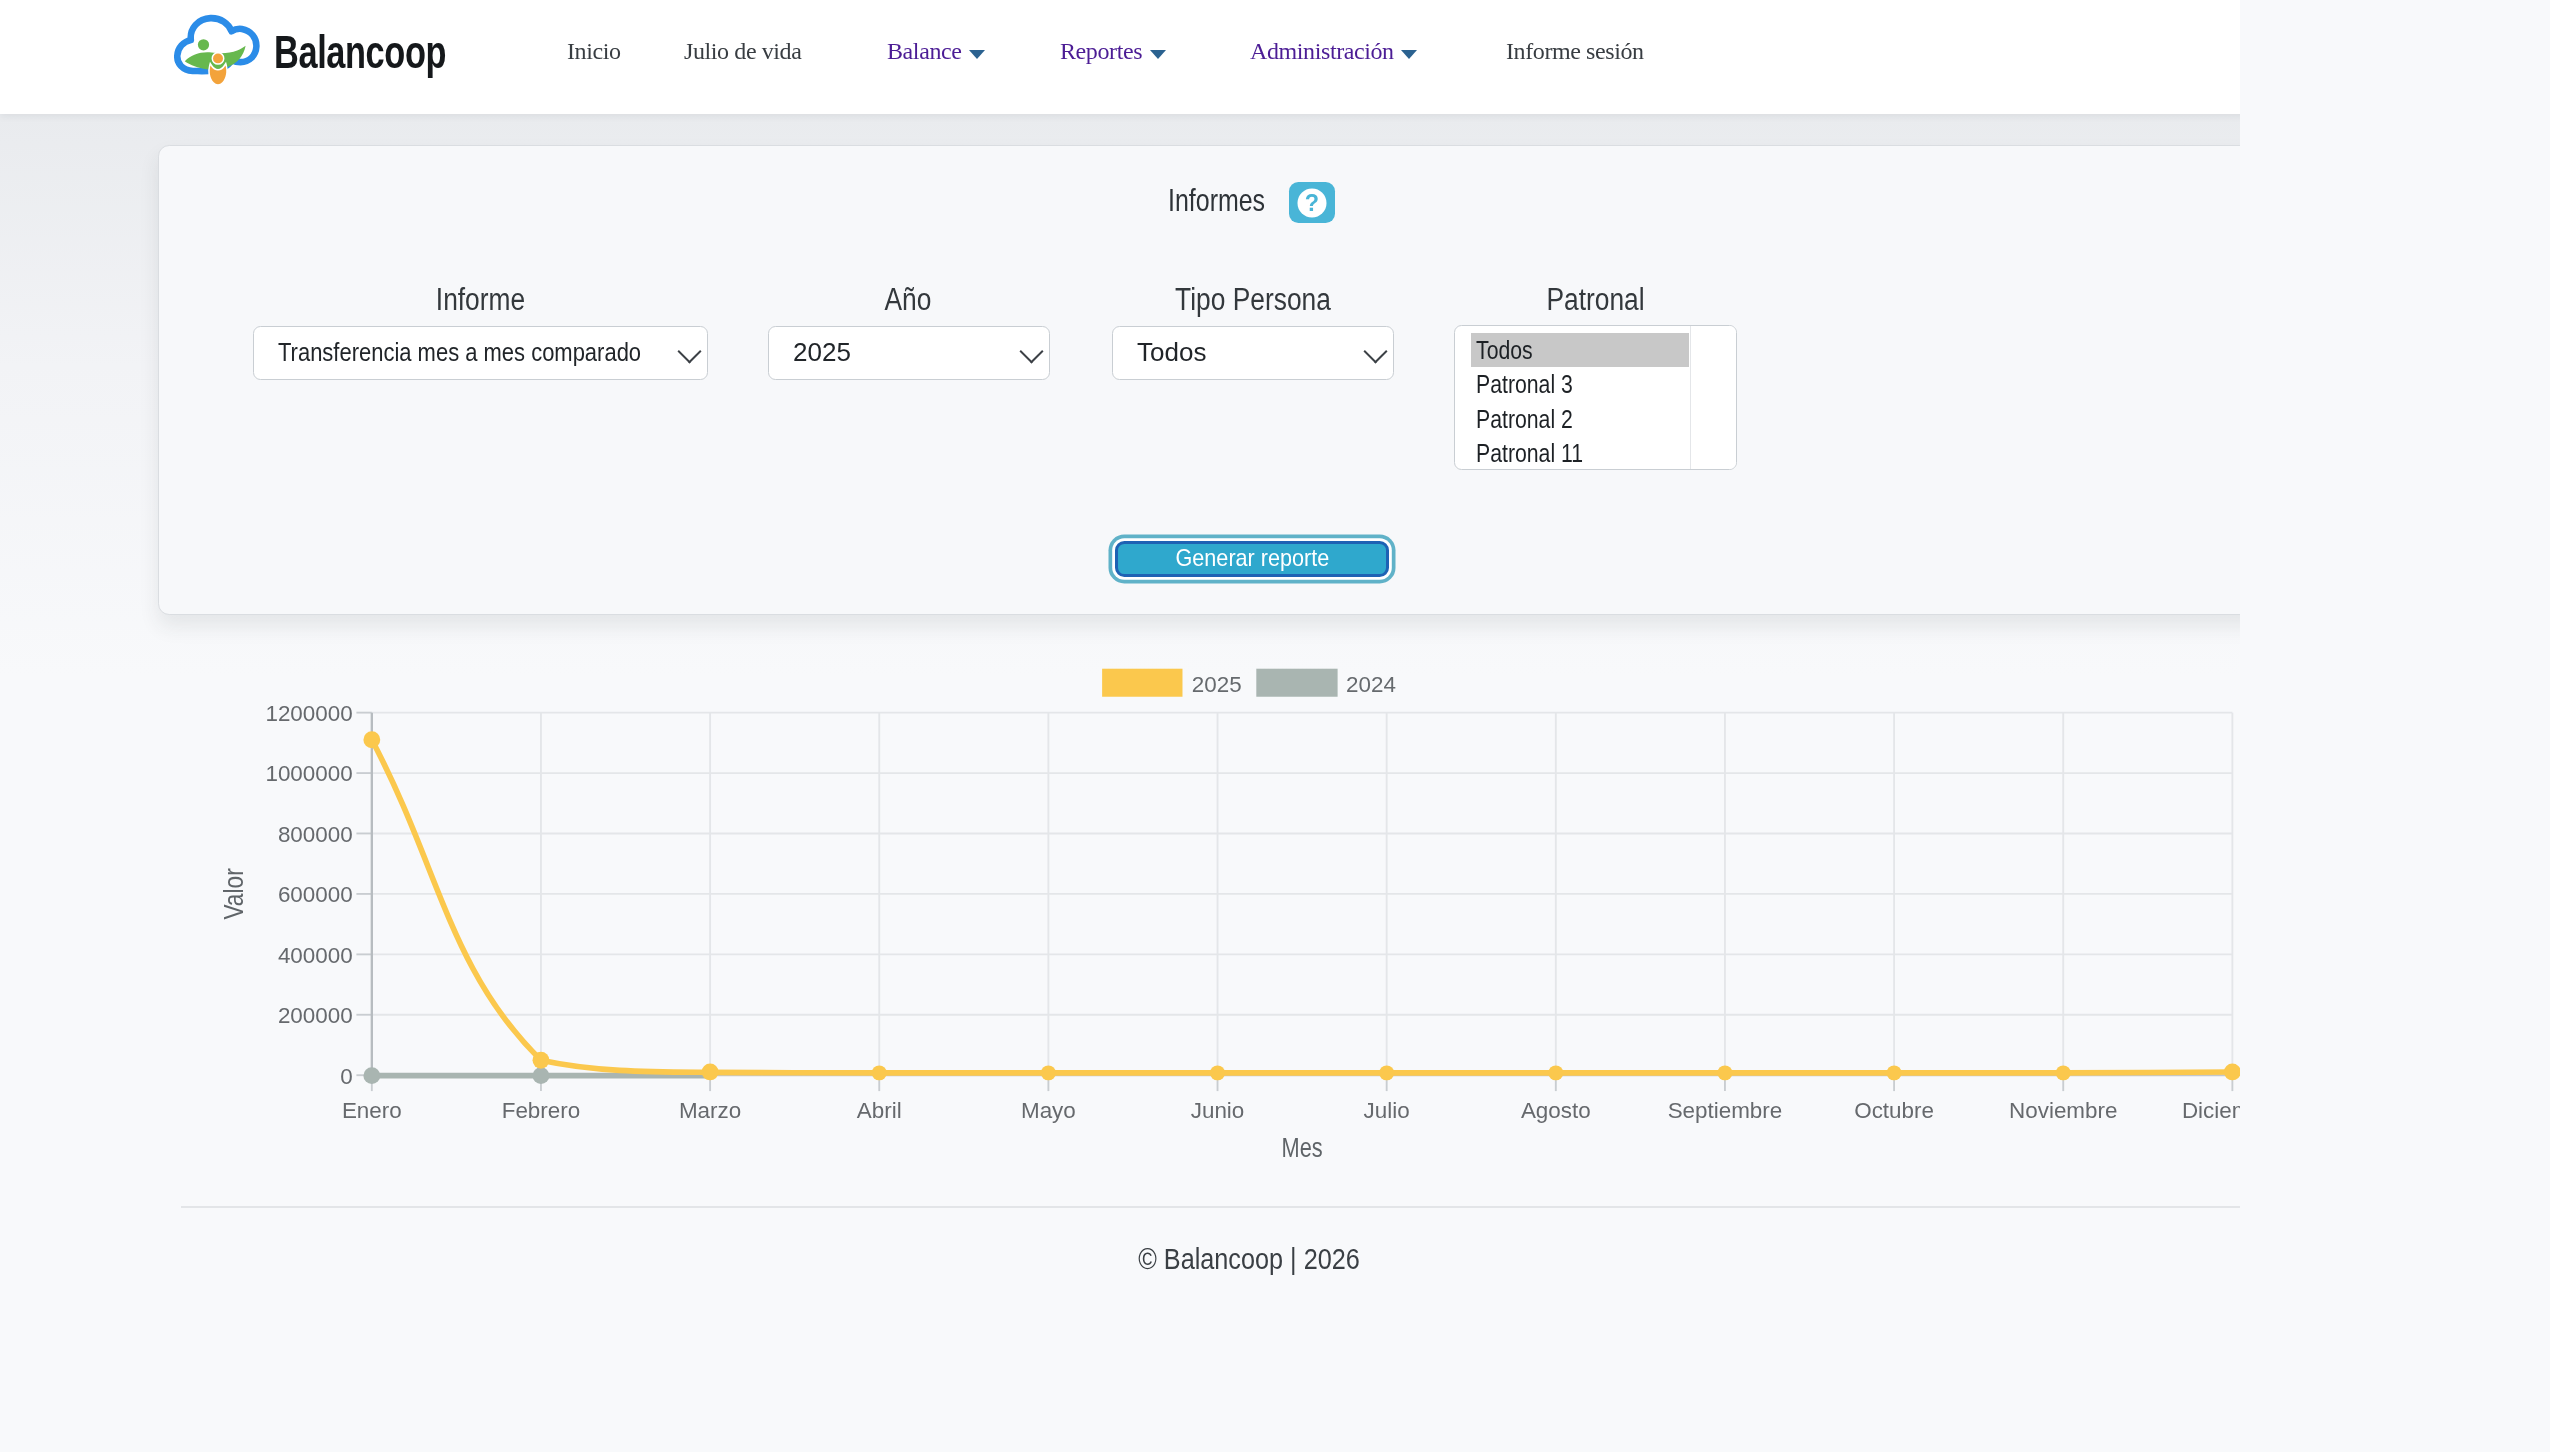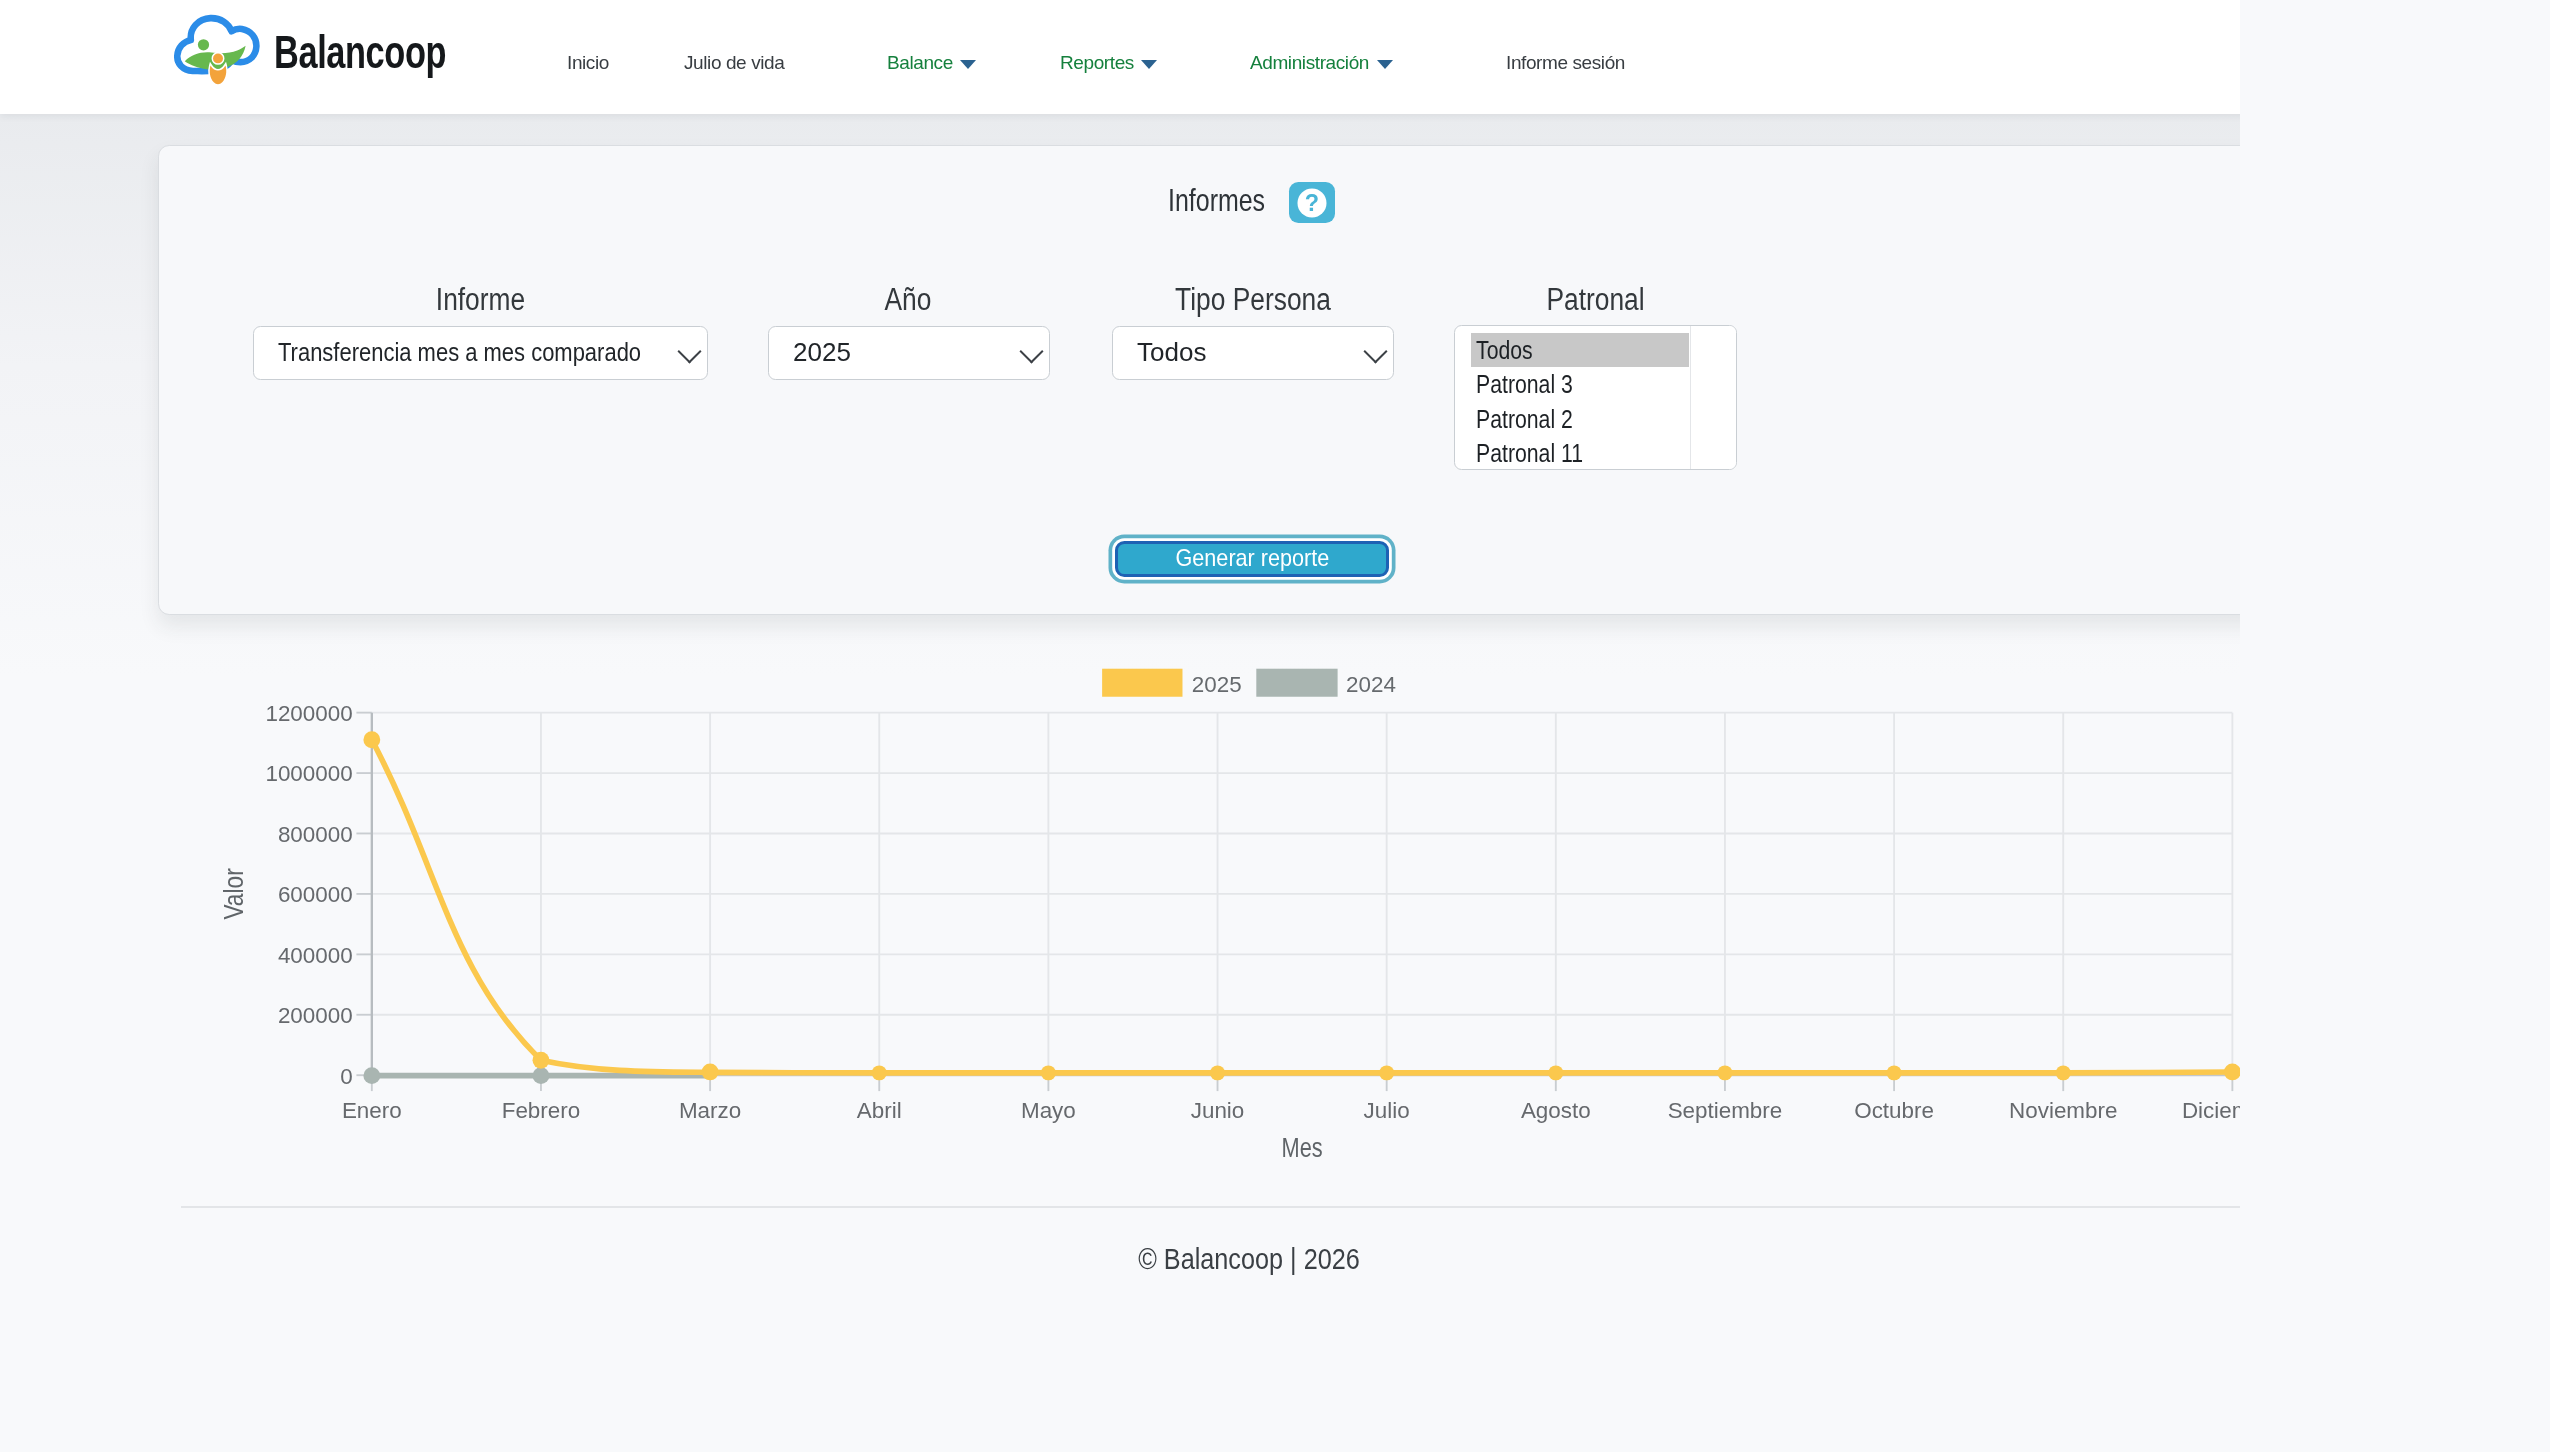--- a/index.html
+++ b/index.html
@@ -4,22 +4,22 @@
 <style>
   * { margin:0; padding:0; box-sizing:border-box; }
   html,body { width:2550px; height:1453px; }
   body { font-family:"Liberation Sans", sans-serif; background:#f8f9fb; }
   #page { position:relative; width:2240px; height:1453px; overflow:hidden; background:#f8f9fb; }
   .grad { position:absolute; left:0; top:114px; width:2550px; height:561px;
           background:linear-gradient(180deg,#e9ebee 0%, #f2f3f6 45%, #f8f9fb 100%); }
   .navbar { position:absolute; left:0; top:0; width:2550px; height:114px; background:#ffffff;
             box-shadow:0 2.8px 7.5px rgba(30,40,50,0.07); z-index:5; }
   .brand { position:absolute; left:274px; top:24px; font-size:47px; font-weight:700; color:#15181b; letter-spacing:-0.5px; transform:scaleX(0.73); transform-origin:0 0; }
-  .navlink { position:absolute; top:52px; font-size:19px; letter-spacing:-0.4px; color:#383d42; white-space:nowrap; }
-  .navlink.blue { color:#15803d; }
+  .navlink { position:absolute; top:38px; font-size:24px; letter-spacing:-0.4px; color:#383d42; white-space:nowrap;font-family:Liberation Serif, serif; }
+  .navlink.blue { color:#4c1d95; }
   .caret { display:inline-block; width:0; height:0; border-left:8.4px solid transparent; border-right:8.4px solid transparent;
            border-top:9.3px solid #2b6290; vertical-align:middle; margin-left:7.5px; margin-top:1.9px;}
   .card { position:absolute; left:158px; top:145px; width:2186px; height:470px; background:#f7f8fa;
           border:0.9px solid #dadde1; border-radius:11.2px; box-shadow:0 11.2px 20.6px rgba(40,50,60,0.09); z-index:4;text-decoration:underline; }
   .cardtitle { position:absolute; left:1009px; top:36px; font-size:32px; color:#2e3338; transform:scaleX(0.78); transform-origin:0 50%; }
   .helpbtn { position:absolute; left:1130px; top:36px; width:46px; height:41px; background:#49b5d7; border-radius:9.3px; }
   .helpbtn .circ { position:absolute; left:50%; top:50%; transform:translate(-50%,-50%); width:29px; height:29px;
                    background:#ffffff; border-radius:50%; text-align:center; }
   .helpbtn .circ span { font-size:23.4px; font-weight:700; color:#49b5d7; line-height:29px; }
   .flabel { position:absolute; top:136px; font-size:31px; color:#33383c; text-align:center; white-space:nowrap; transform:scaleX(0.85); }

